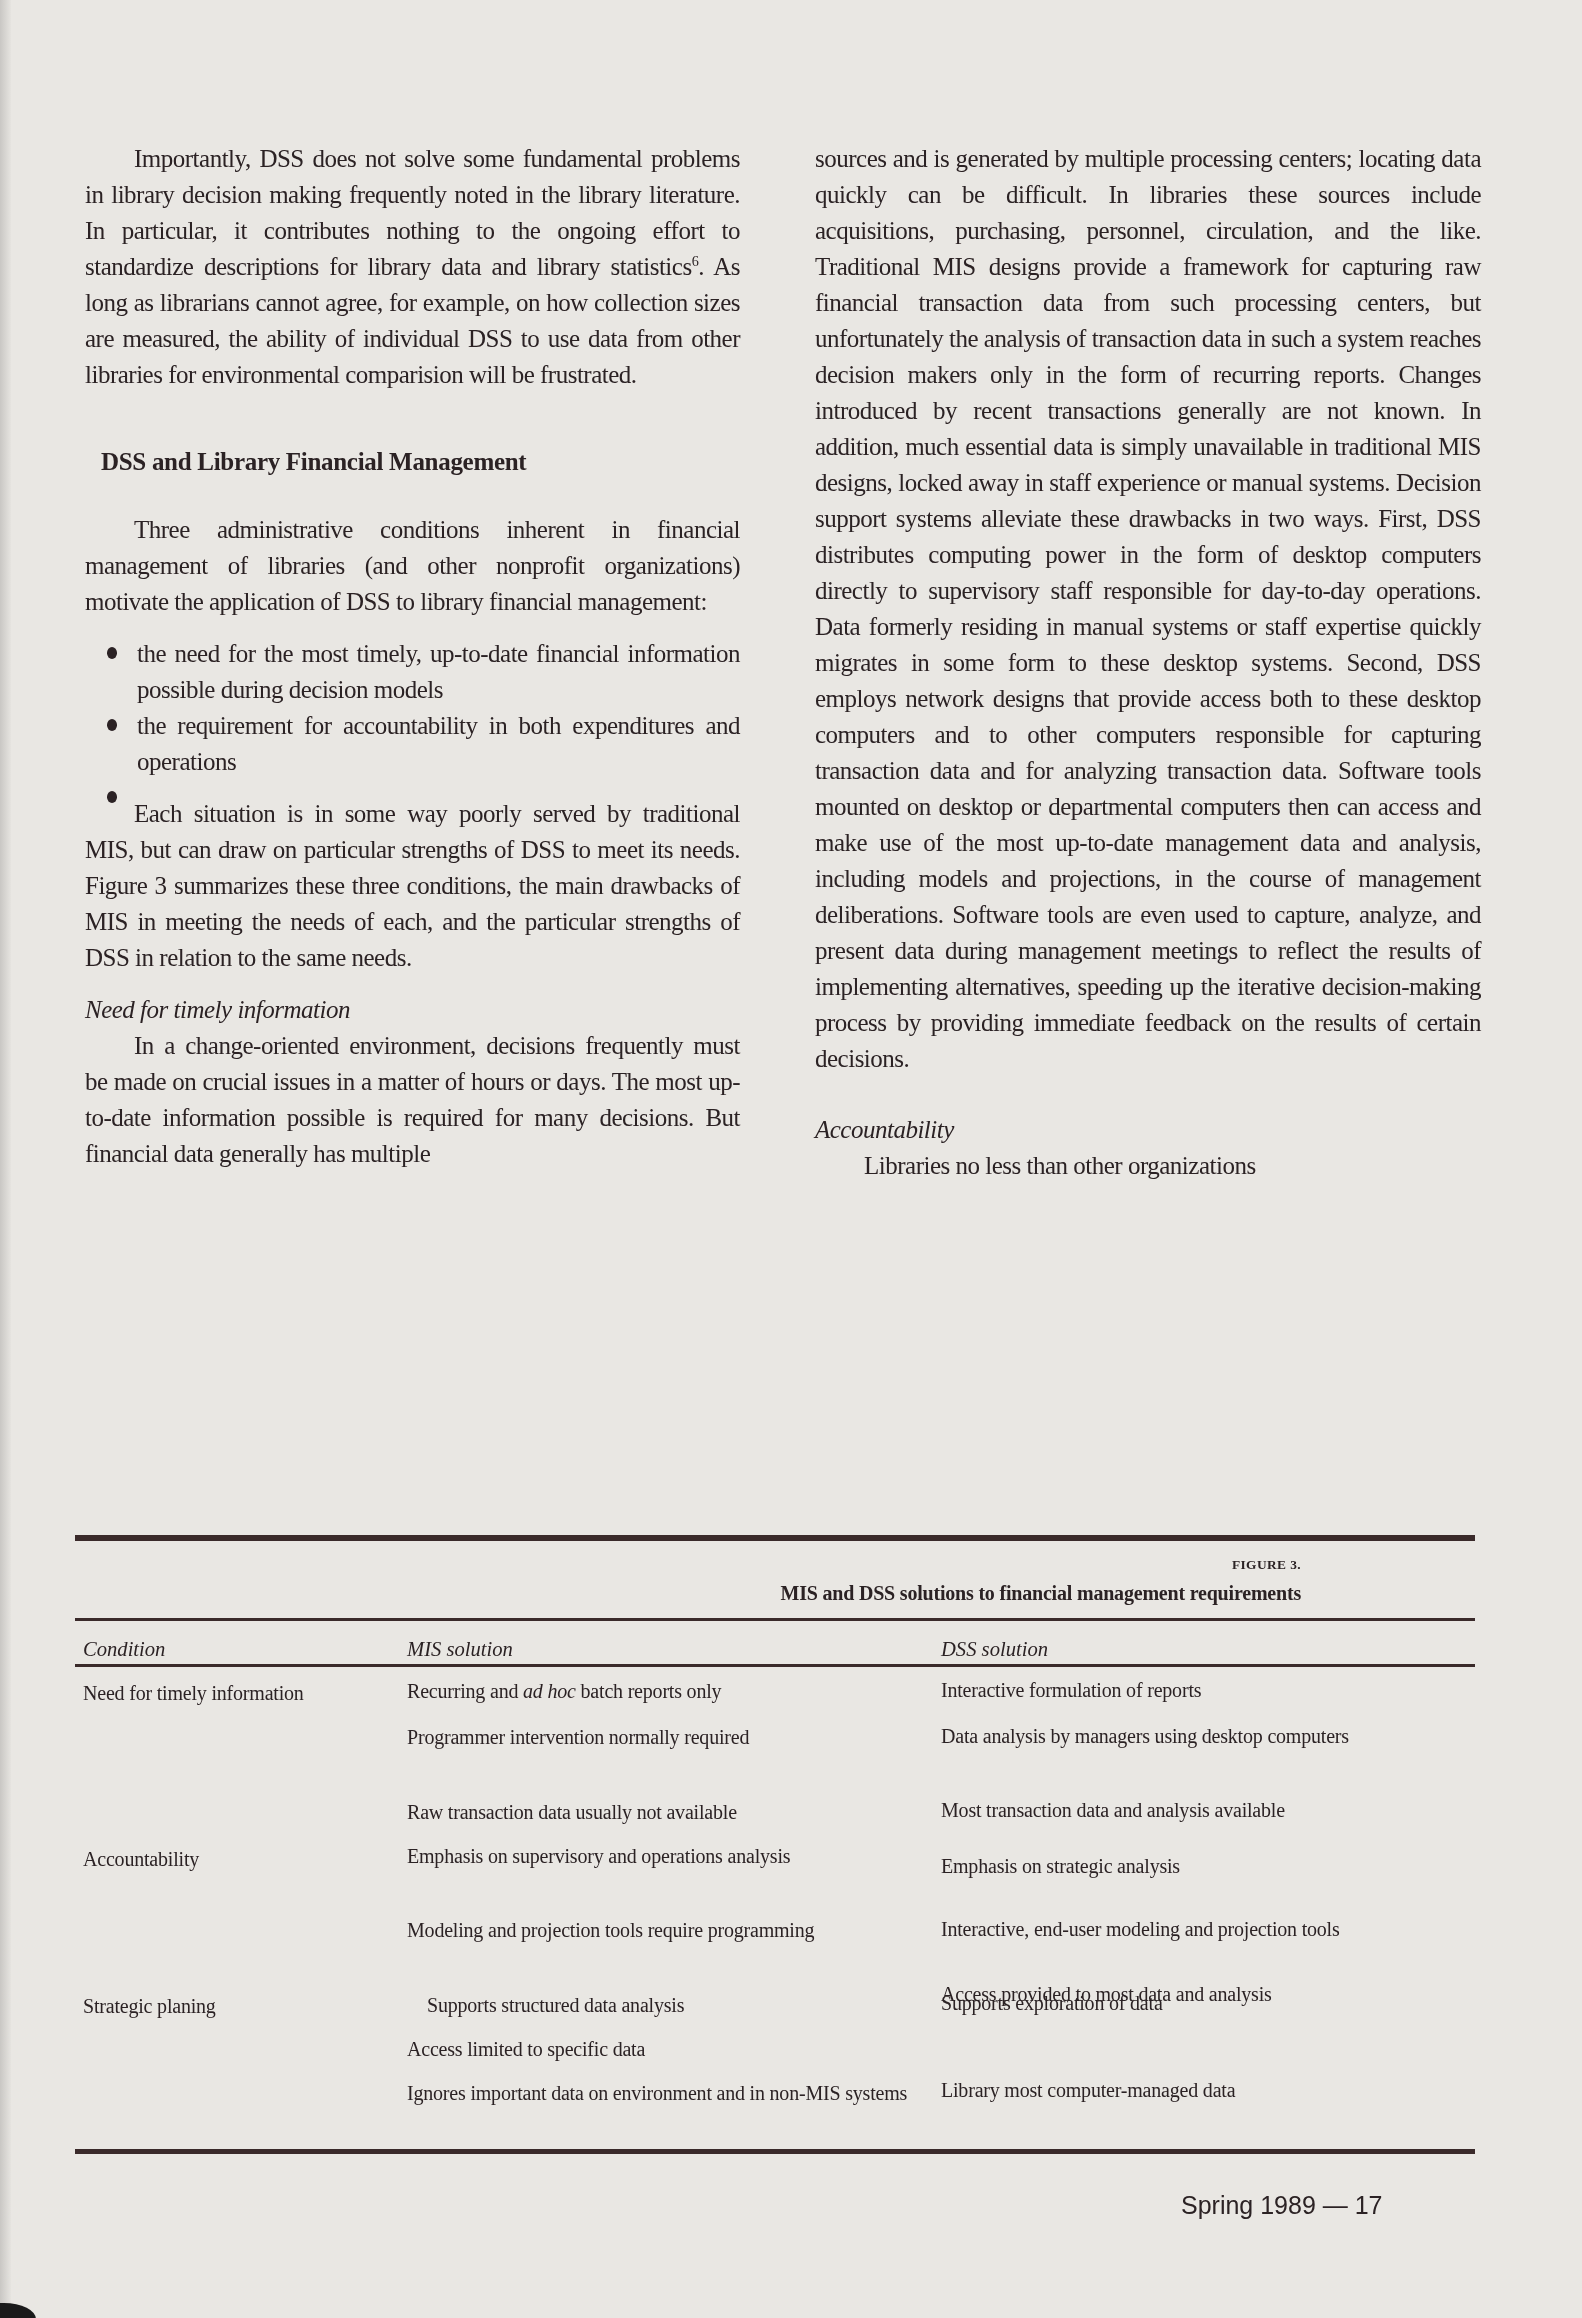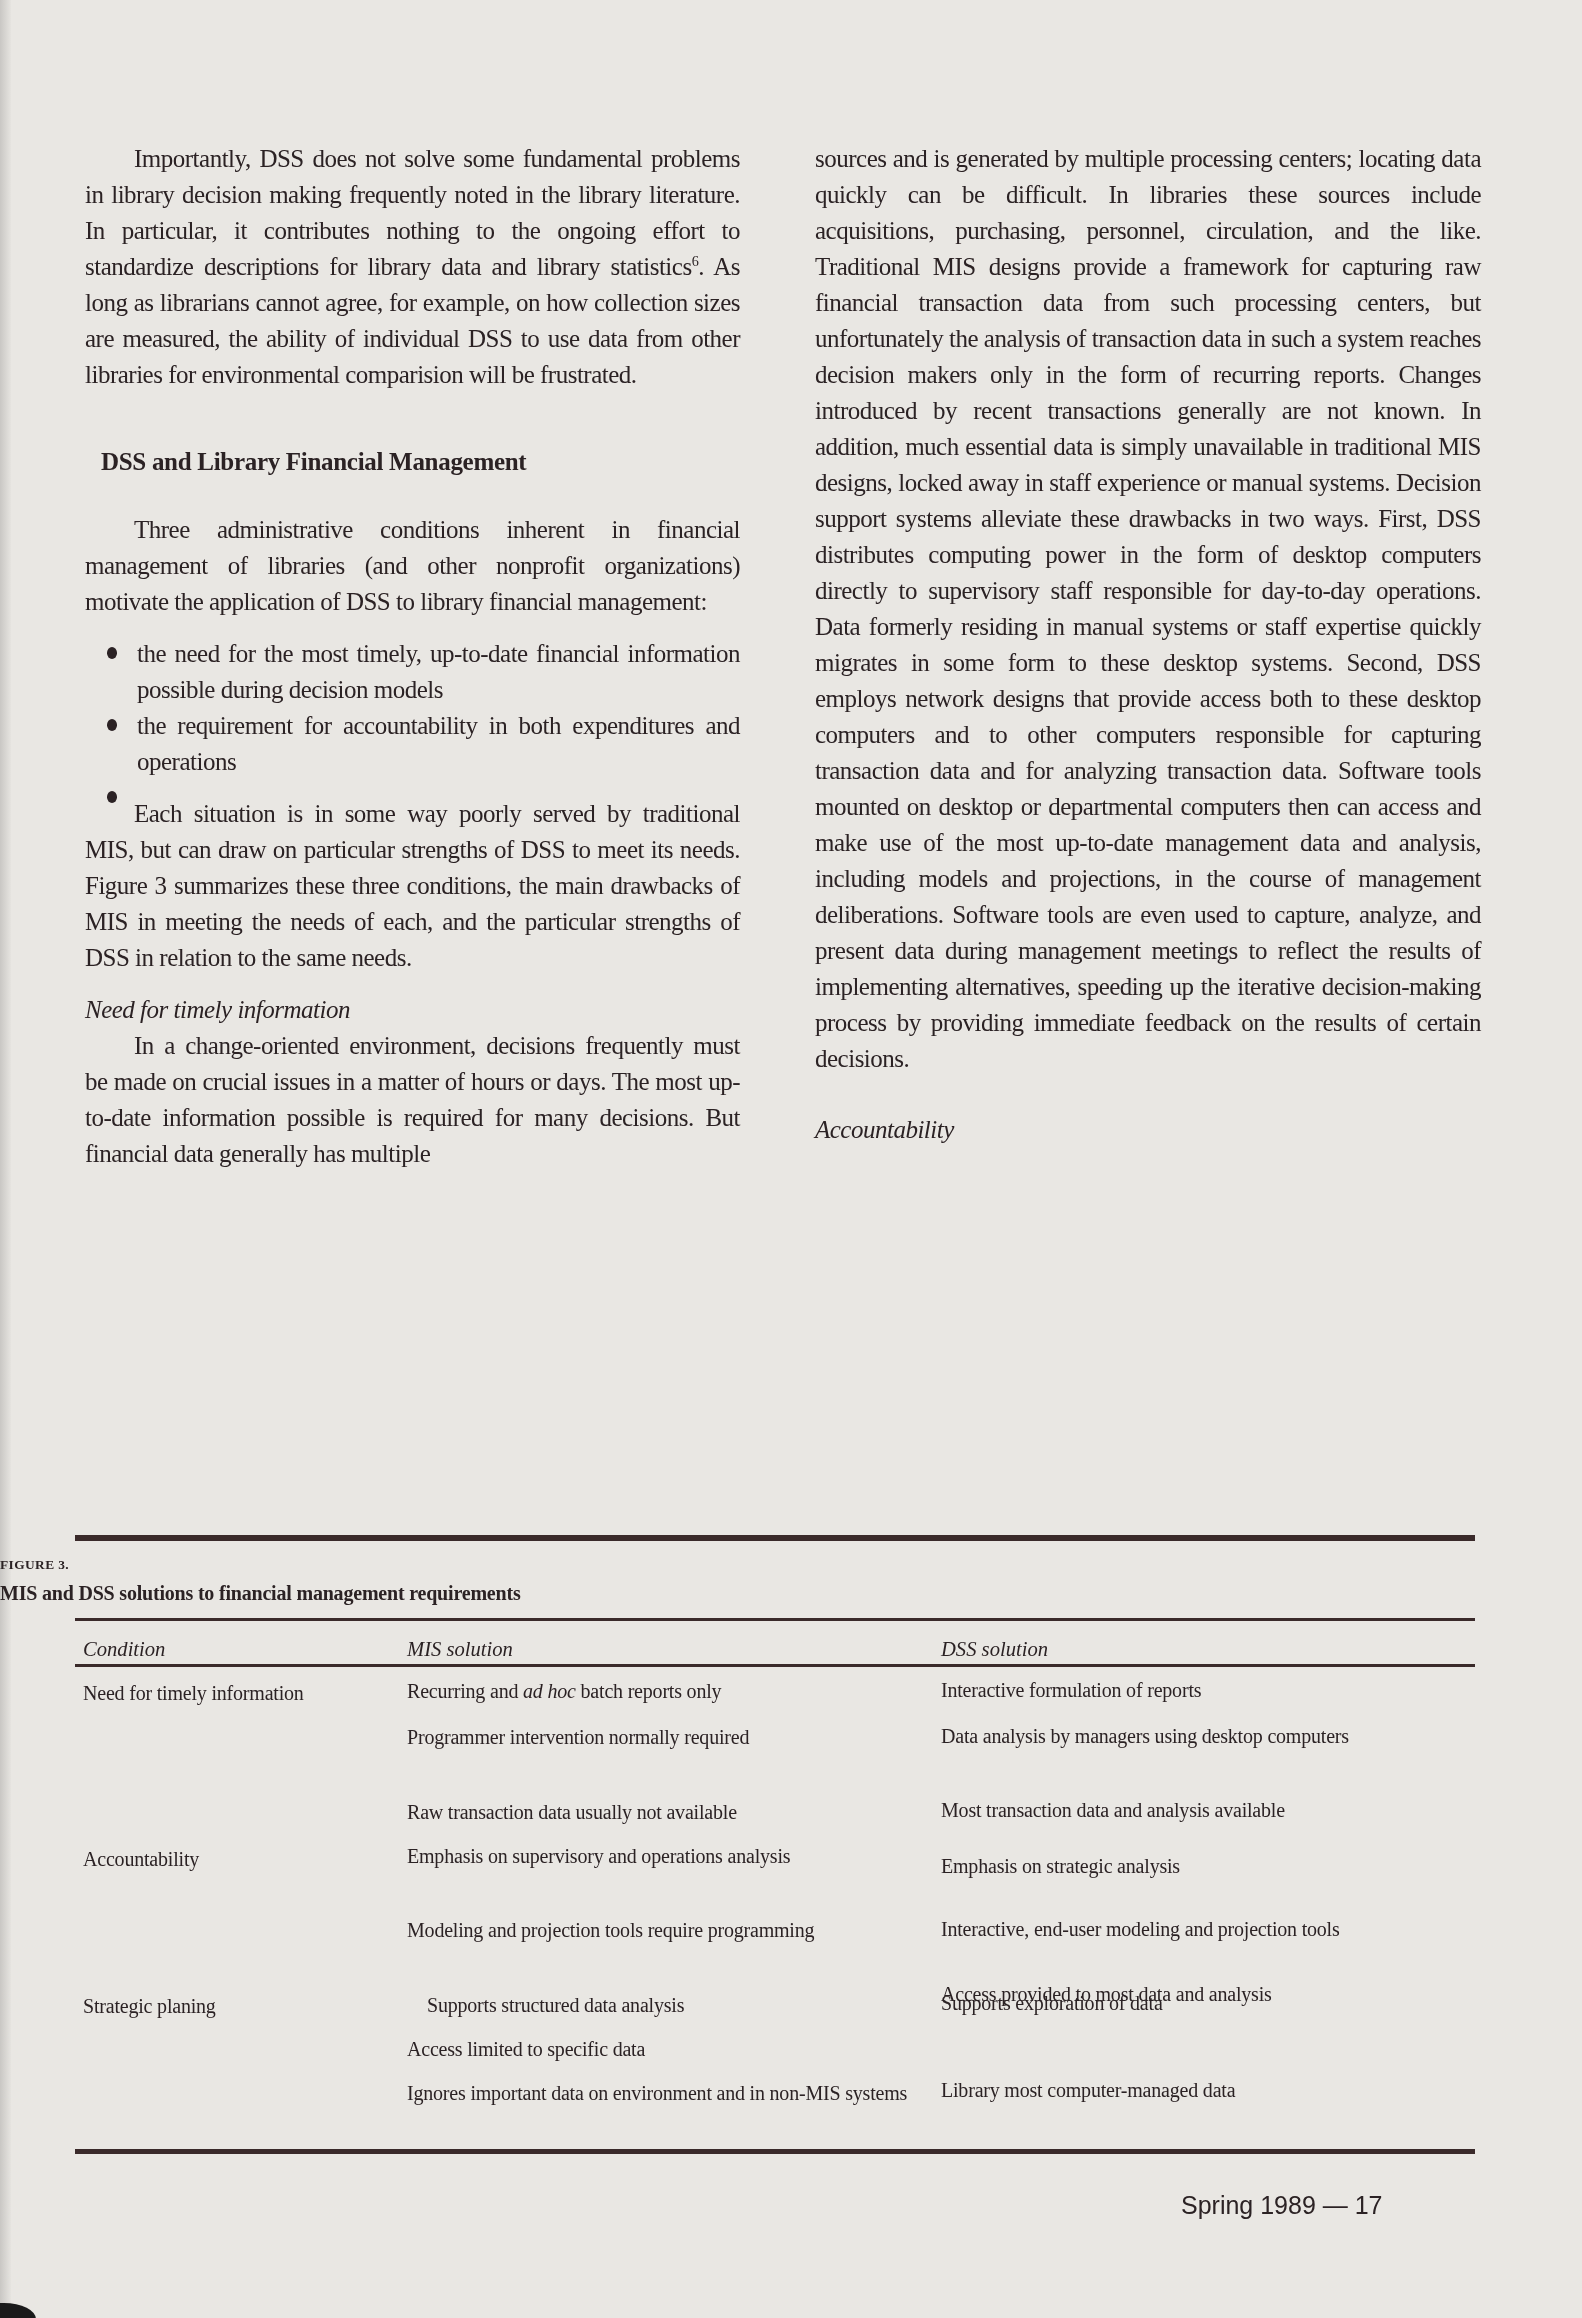--- a/index.html
+++ b/index.html
@@ -37,21 +37,21 @@
   ul.bullets { list-style:none; margin:0; padding:0 0 0 0; }
   ul.bullets li { position:relative; padding-left:52px; }
   ul.bullets li .bullet {
     position:absolute; left:22px; top:11px; width:10.3px; height:12px;
     background:#2b2224; border-radius:50%;
   }
   sup { font-size:14.2px; line-height:0; }
 
   .rule { position:absolute; background:#3a2a2a; }
   .figure-caption {
-    position:absolute; left:0; width:1301px; text-align:left;
+    position:absolute; left:0; width:1301px; text-align:right;
     font-family:"Liberation Serif", serif; font-weight:bold;
   }
   .fig-label { top:1557px; font-size:13.4px; letter-spacing:0.4px; }
   .fig-title { top:1582px; font-size:20px; letter-spacing:-0.2px; }
 
   .th {
     position:absolute; top:1638px; font-style:italic; font-size:20.6px;
     font-family:"Liberation Serif", serif;
   }
   .cell {
@@ -88,20 +88,21 @@
   <p class="indent">Each situation is in some way poorly served by traditional MIS, but can draw on particular strengths of DSS to meet its needs. Figure 3 summarizes these three conditions, the main drawbacks of MIS in meeting the needs of each, and the particular strengths of DSS in relation to the same needs.</p>
   <div class="gap-sm"></div>
   <p class="subhead">Need for timely information</p>
   <p class="indent">In a change-oriented environment, decisions frequently must be made on crucial issues in a matter of hours or days. The most up-to-date information possible is required for many decisions. But financial data generally has multiple</p>
 </div>
 
 <div class="col right">
   <p>sources and is generated by multiple processing centers; locating data quickly can be difficult. In libraries these sources include acquisitions, purchasing, personnel, circulation, and the like. Traditional MIS designs provide a framework for capturing raw financial transaction data from such processing centers, but unfortunately the analysis of transaction data in such a system reaches decision makers only in the form of recurring reports. Changes introduced by recent transactions generally are not known. In addition, much essential data is simply unavailable in traditional MIS designs, locked away in staff experience or manual systems. Decision support systems alleviate these drawbacks in two ways. First, DSS distributes computing power in the form of desktop computers directly to supervisory staff responsible for day-to-day operations. Data formerly residing in manual systems or staff expertise quickly migrates in some form to these desktop systems. Second, DSS employs network designs that provide access both to these desktop computers and to other computers responsible for capturing transaction data and for analyzing transaction data. Software tools mounted on desktop or departmental computers then can access and make use of the most up-to-date management data and analysis, including models and projections, in the course of management deliberations. Software tools are even used to capture, analyze, and present data during management meetings to reflect the results of implementing alternatives, speeding up the iterative decision-making process by providing immediate feedback on the results of certain decisions.</p>
   <div class="gap"></div>
   <p class="subhead">Accountability</p>
+  <p class="indent">Libraries no less than other organizations</p>
 </div>
 
 <div class="rule" style="left:75px; top:1535px; width:1400px; height:5.5px;"></div>
 <div class="figure-caption fig-label">FIGURE 3.</div>
 <div class="figure-caption fig-title">MIS and DSS solutions to financial management requirements</div>
 <div class="rule" style="left:75px; top:1618px; width:1400px; height:3.2px;"></div>
 
 <div class="th c-cond">Condition</div>
 <div class="th c-mis">MIS solution</div>
 <div class="th c-dss">DSS solution</div>

